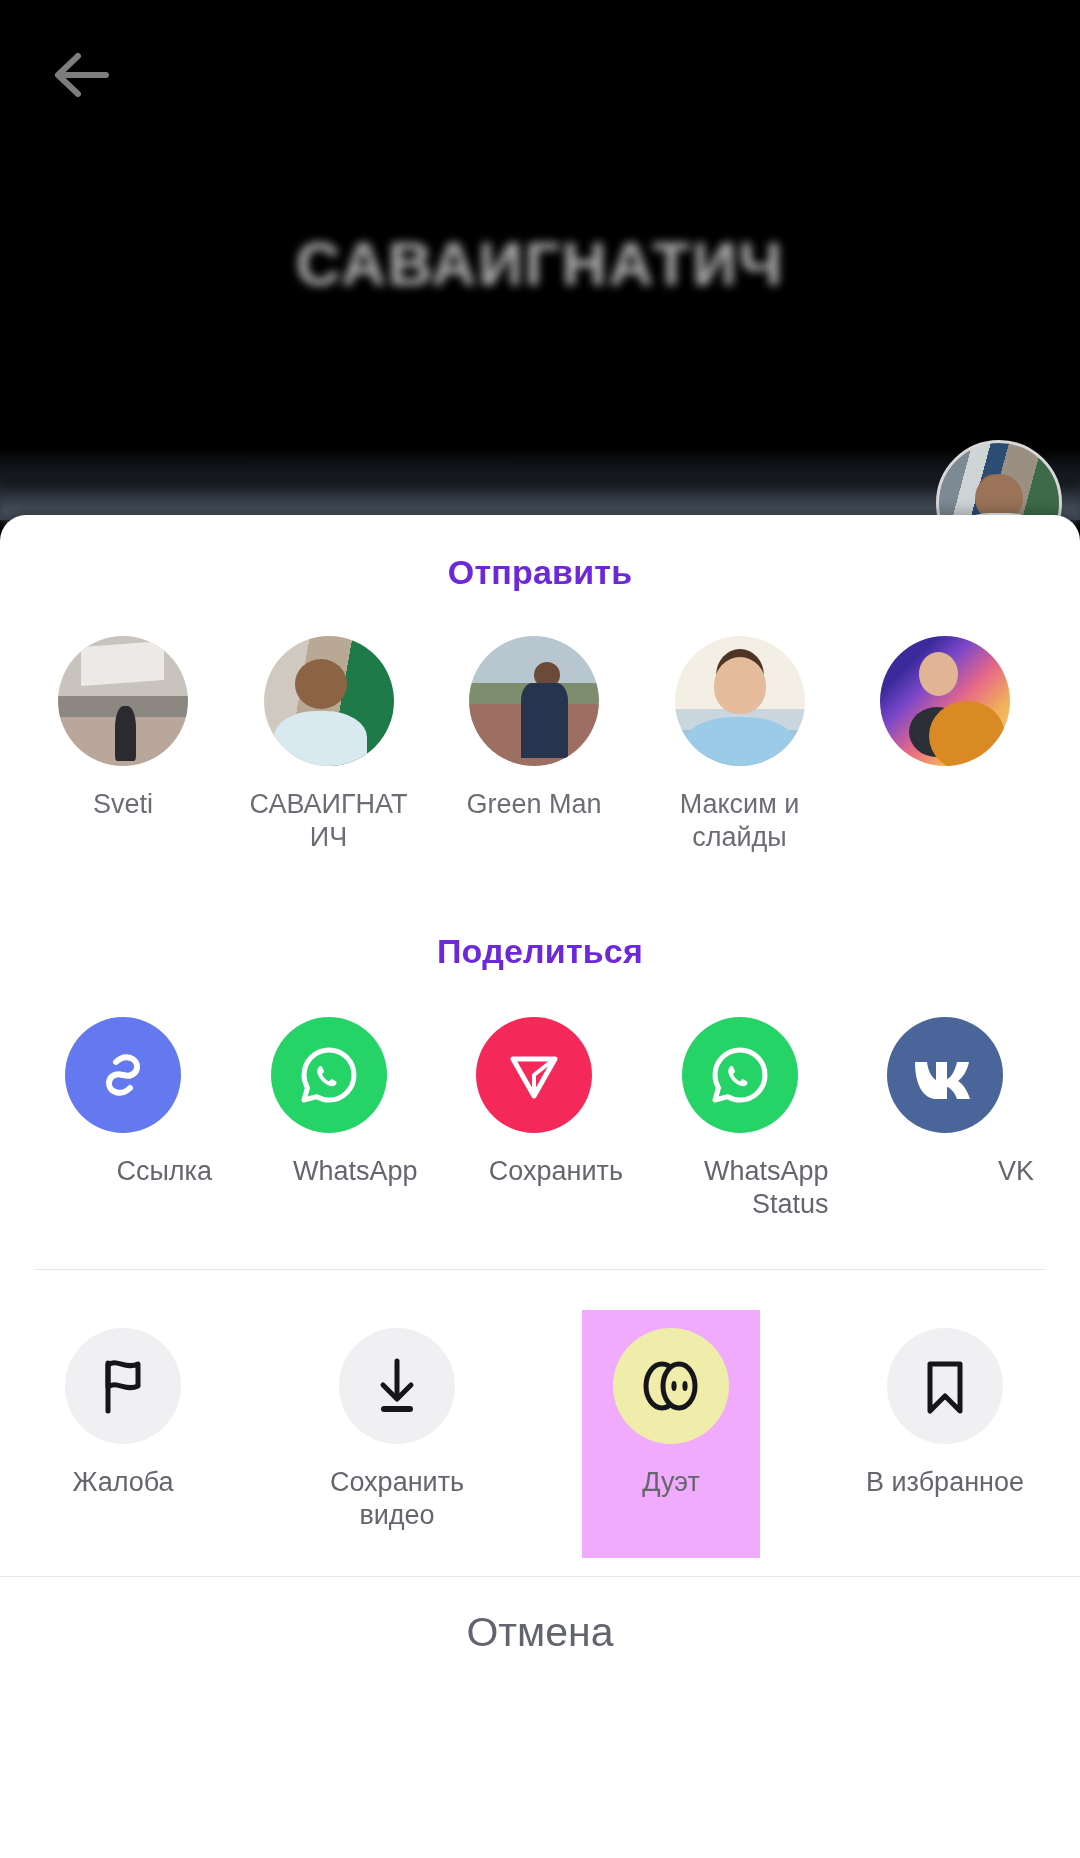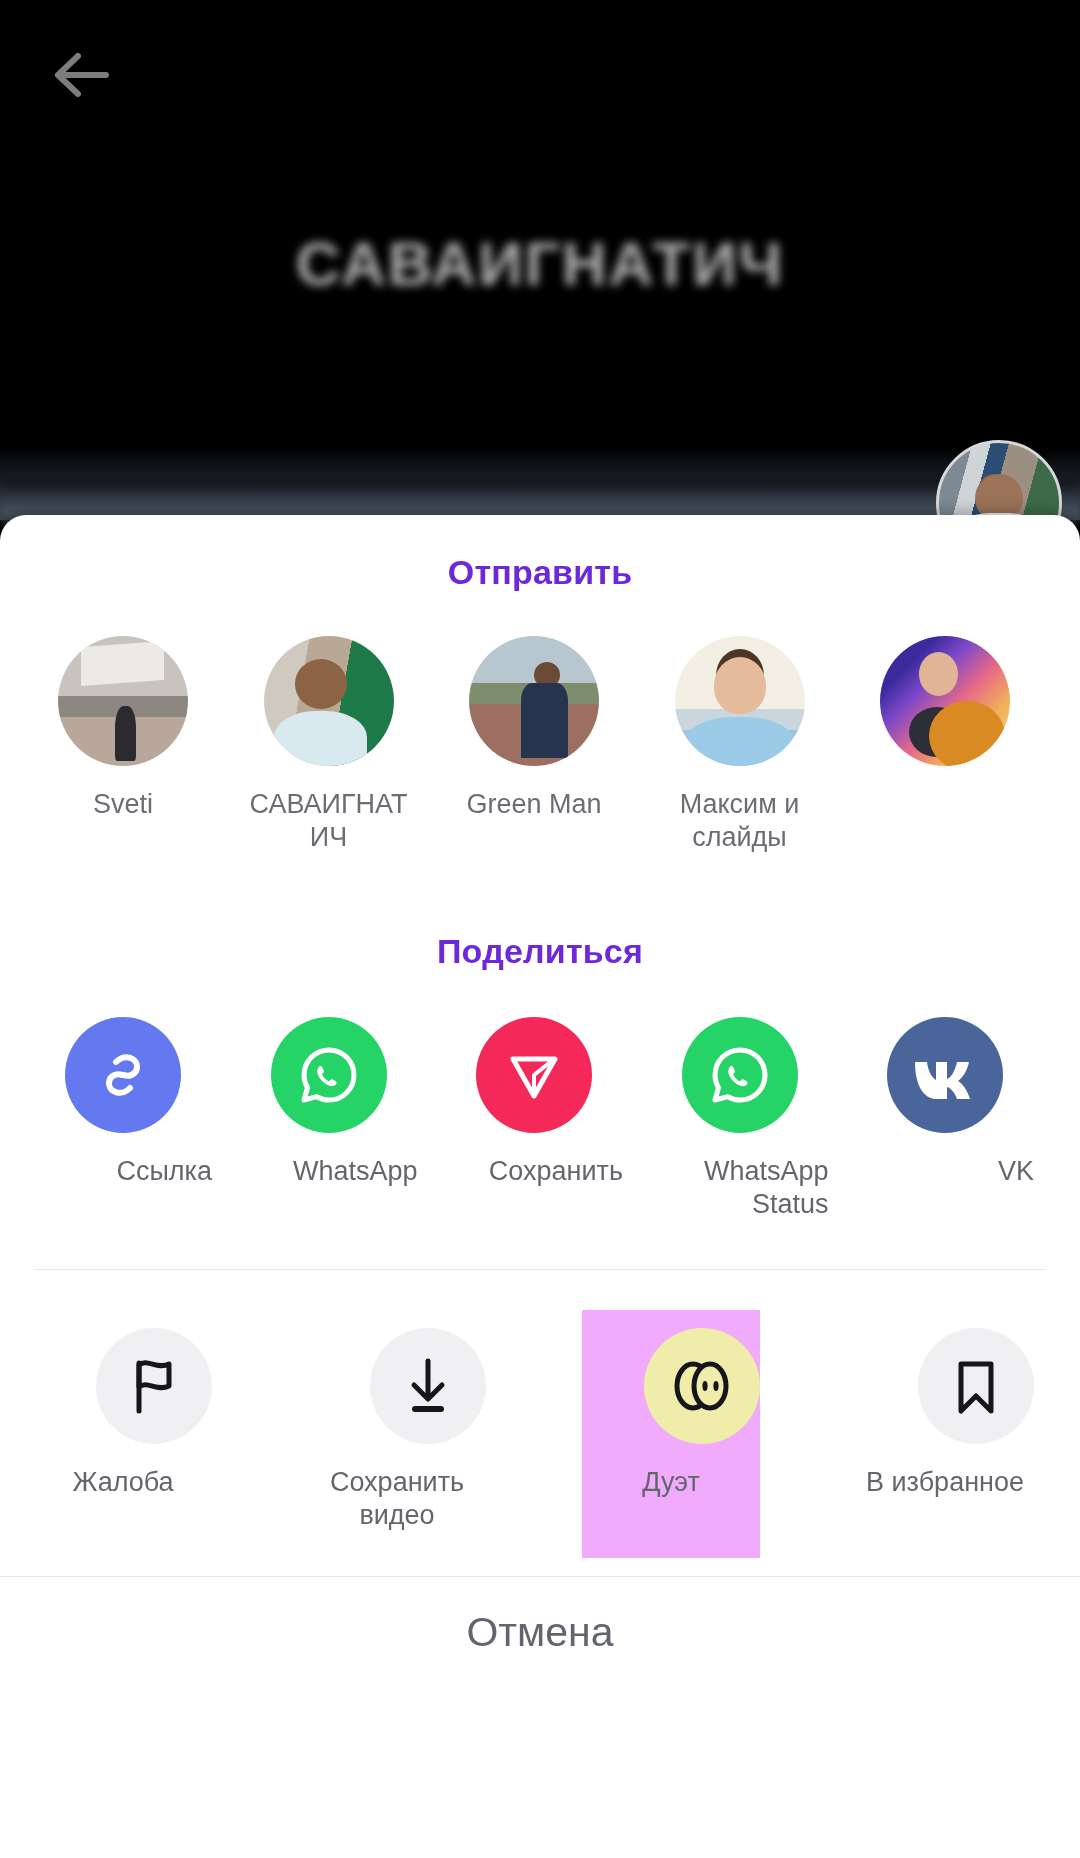--- a/index.html
+++ b/index.html
@@ -223,21 +223,21 @@
     background: #e6e6e8;
     margin: 48px 34px 0 34px;
   }
 
   
   #actions-row { margin-top: 40px; }
   .action-cell {
     width: 178px;
     display: flex;
     flex-direction: column;
-    align-items: flex-end;
+    align-items: center;
     cursor: pointer;
     padding-top: 18px;
     padding-bottom: 26px;
   }
   .action-cell.highlight { background: #f0abfc; }
   .action-circle {
     width: 116px; height: 116px;
     border-radius: 50%;
     background: #f0f0f2;
     display: flex; align-items: center; justify-content: center;

